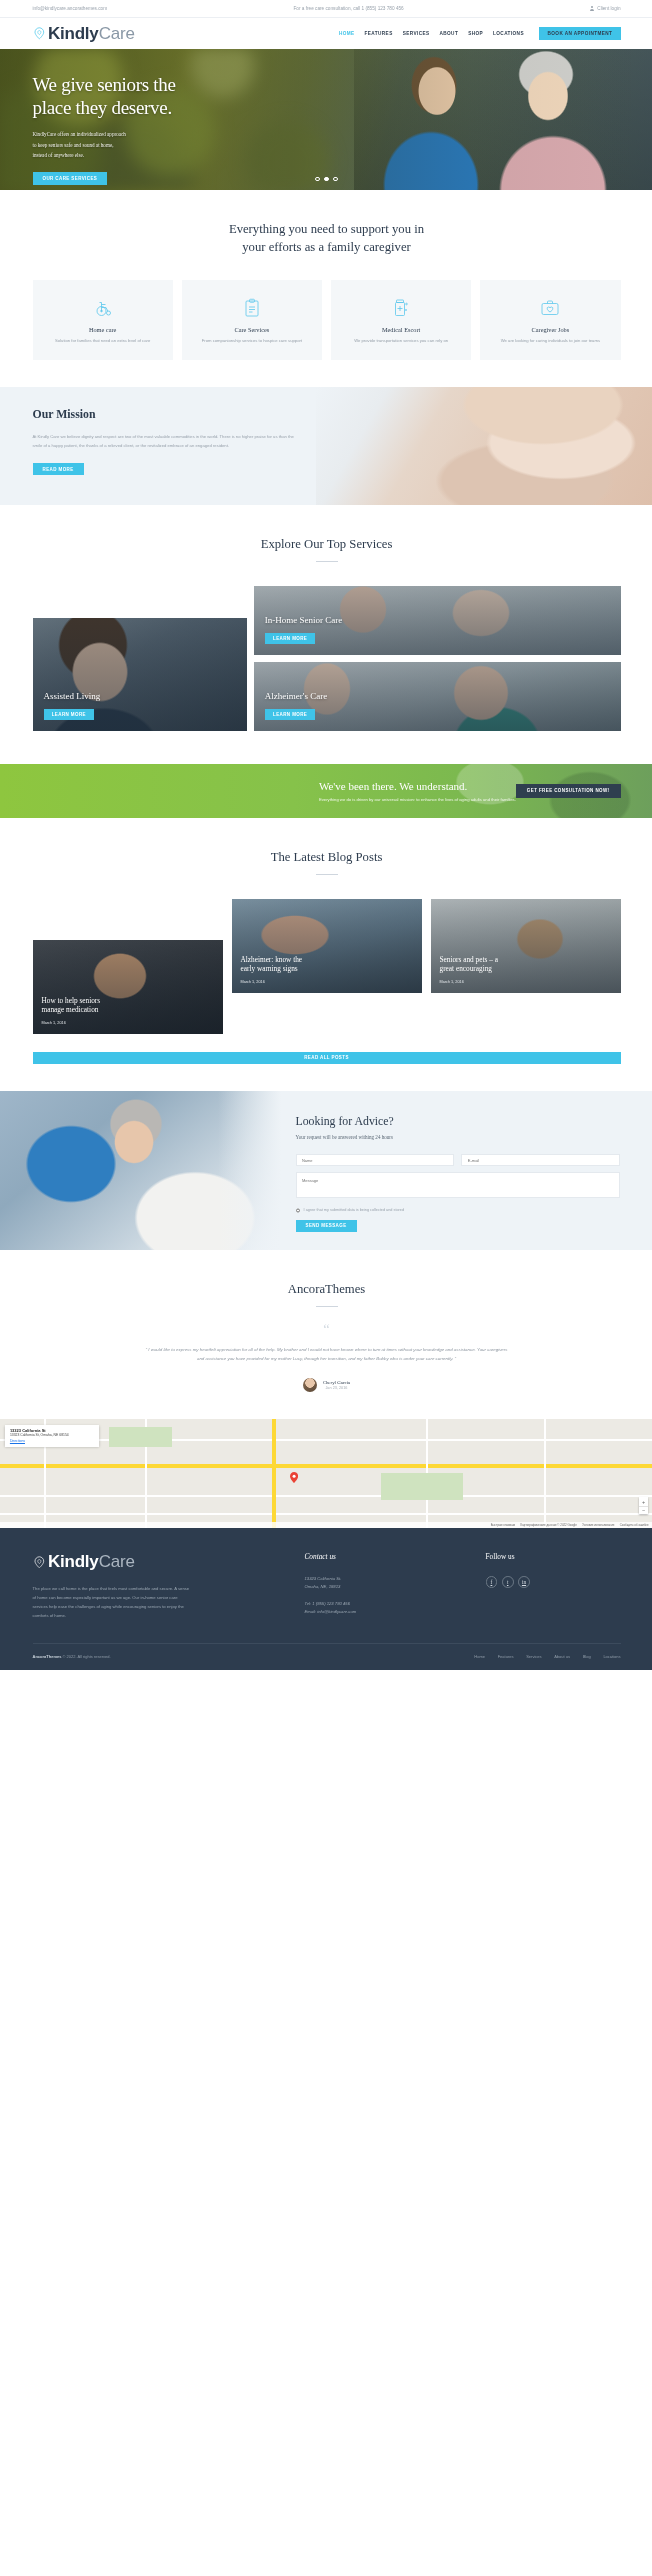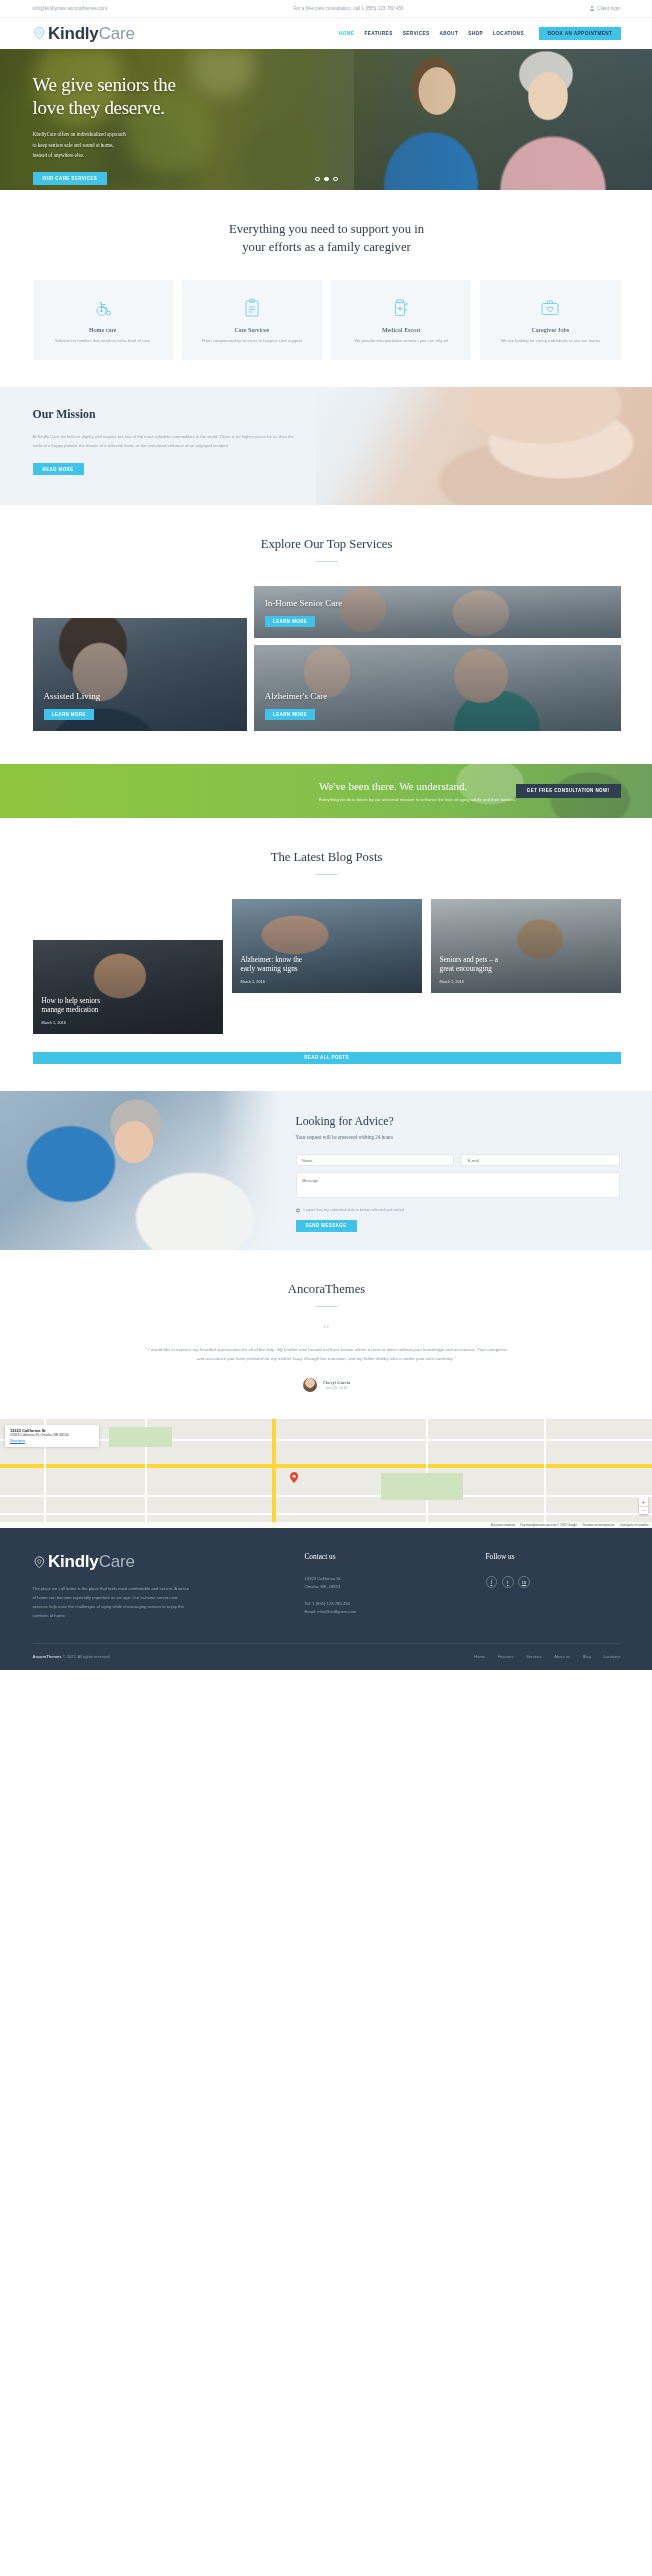--- a/index.html
+++ b/index.html
@@ -91,21 +91,21 @@
   .gcol.right{flex:1;}
   .tile{position:relative;overflow:hidden;display:flex;flex-direction:column;justify-content:flex-end;padding:11px;}
   .tile .ov{position:absolute;inset:0;background:linear-gradient(180deg,rgba(24,36,48,.25),rgba(24,36,48,.55));}
   .tile h3{position:relative;font-size:9px;color:#fff;font-weight:normal;font-family:"Liberation Serif",serif;text-shadow:0 0.9px 2.7px rgba(0,0,0,.4);}
   .tile .btn{margin-top:7.3px;height:11px;padding:0 8.2px;position:relative;align-self:flex-start;}
   .t-assist{flex:1;background:
      radial-gradient(ellipse 44px 47px at 67px 54px,#d6b9a2 0 60%,transparent 64%),
      radial-gradient(ellipse 53px 54px at 60px 27px,#4b3a2c 0 62%,transparent 66%),
      radial-gradient(ellipse 78px 63px at 71px 136px,#2c3f52 0 70%,transparent 74%),
      linear-gradient(150deg,#7b8a94 0%,#5b6b78 40%,#3c4b58 100%); margin-top: 32px;}
-  .t-inhome{height:52px;background:
+  .t-inhome{height:69px;background:
      radial-gradient(ellipse 36px 36px at 109px 23.6px,#e2c6b2 0 62%,transparent 66%),
      radial-gradient(ellipse 44px 36px at 227px 27px,#e7d0bd 0 62%,transparent 66%),
      linear-gradient(160deg,#cfd6d8 0%,#b9c3c6 45%,#97a6ad 100%);}
   .t-alz{flex:1;background:
      radial-gradient(ellipse 36px 40px at 73px 27px,#e6cbb6 0 62%,transparent 66%),
      radial-gradient(ellipse 42px 42px at 227px 31px,#dcbfa9 0 62%,transparent 66%),
      radial-gradient(ellipse 63px 54px at 243px 82px,#3d9a8f 0 66%,transparent 70%),
      linear-gradient(160deg,#c7ced1 0%,#a9b6bb 50%,#7e8f95 100%);}
 
   
@@ -180,21 +180,21 @@
   .map-card .dir{color:#1a73e8;margin-top:1.8px;display:block;}
   .map-ctl{position:absolute;right:5.4px;bottom:14.5px;width:8.2px;background:#fff;box-shadow:0 0.9px 1.8px rgba(0,0,0,.3);}
   .map-ctl div{height:8.2px;display:flex;align-items:center;justify-content:center;font-size:5.4px;color:#666;}
   .map-ctl div+div{border-top:0.9px solid #e2e2e2;}
   .map-foot{position:absolute;right:0;bottom:0;left:0;height:6.3px;background:rgba(255,255,255,.82);display:flex;align-items:center;justify-content:flex-end;gap:5.4px;padding-right:4.5px;font-size:2.9px;color:#666;}
 
   
   .footer{background:#2d3c4e;padding:23.6px 0 0;}
   .fcols{display:flex;}
   .fc1{width:272px;}
-  .fc2{width:181px;}
+  .fc2{width:181px;font-style:italic;}
   .fc3{flex:1;}
   .flogo{display:flex;align-items:center;gap:2.7px;}
   .flogo .logo-txt{color:#fff;}
   .flogo .logo-txt span{color:#aab5c0;}
   .fabout{font-size:4.2px;line-height:2.1;color:#9aa6b2;margin-top:13.6px;max-width:159px;}
   .fh{font-size:7.3px;color:#fff;font-weight:normal;font-family:"Liberation Serif",serif;}
   .faddr{font-size:4.2px;line-height:1.9;color:#9aa6b2;margin-top:14.5px;}
   .ftel{font-size:4.2px;line-height:1.9;color:#9aa6b2;margin-top:9px;}
   .socials{display:flex;gap:4.5px;margin-top:15.4px;}
   .soc{width:11.8px;height:11.8px;border-radius:50%;border:0.9px solid #6b7885;display:flex;align-items:center;justify-content:center;color:#d7dde3;font-size:5.4px;font-family:"Liberation Serif",serif;}
@@ -238,21 +238,21 @@
   </div>
 </div>
 
 <section class="hero">
   <div class="blobs"></div>
   <div class="people"></div>
   <div class="shade"></div>
   <div class="hero-inner">
     <h1 class="serif">
       <span>We give seniors the</span><br>
-      <span>love they deserve.</span>
+      <span>place they deserve.</span>
     </h1>
     <p>
       <span>KindlyCare offers an individualized approach</span><br>
       <span>to keep seniors safe and sound at home,</span><br>
       <span>instead of anywhere else.</span>
     </p>
     <a href="#" class="btn btn-hero">OUR CARE SERVICES</a>
   </div>
   <div class="dots">
     <span class="dot"></span>

